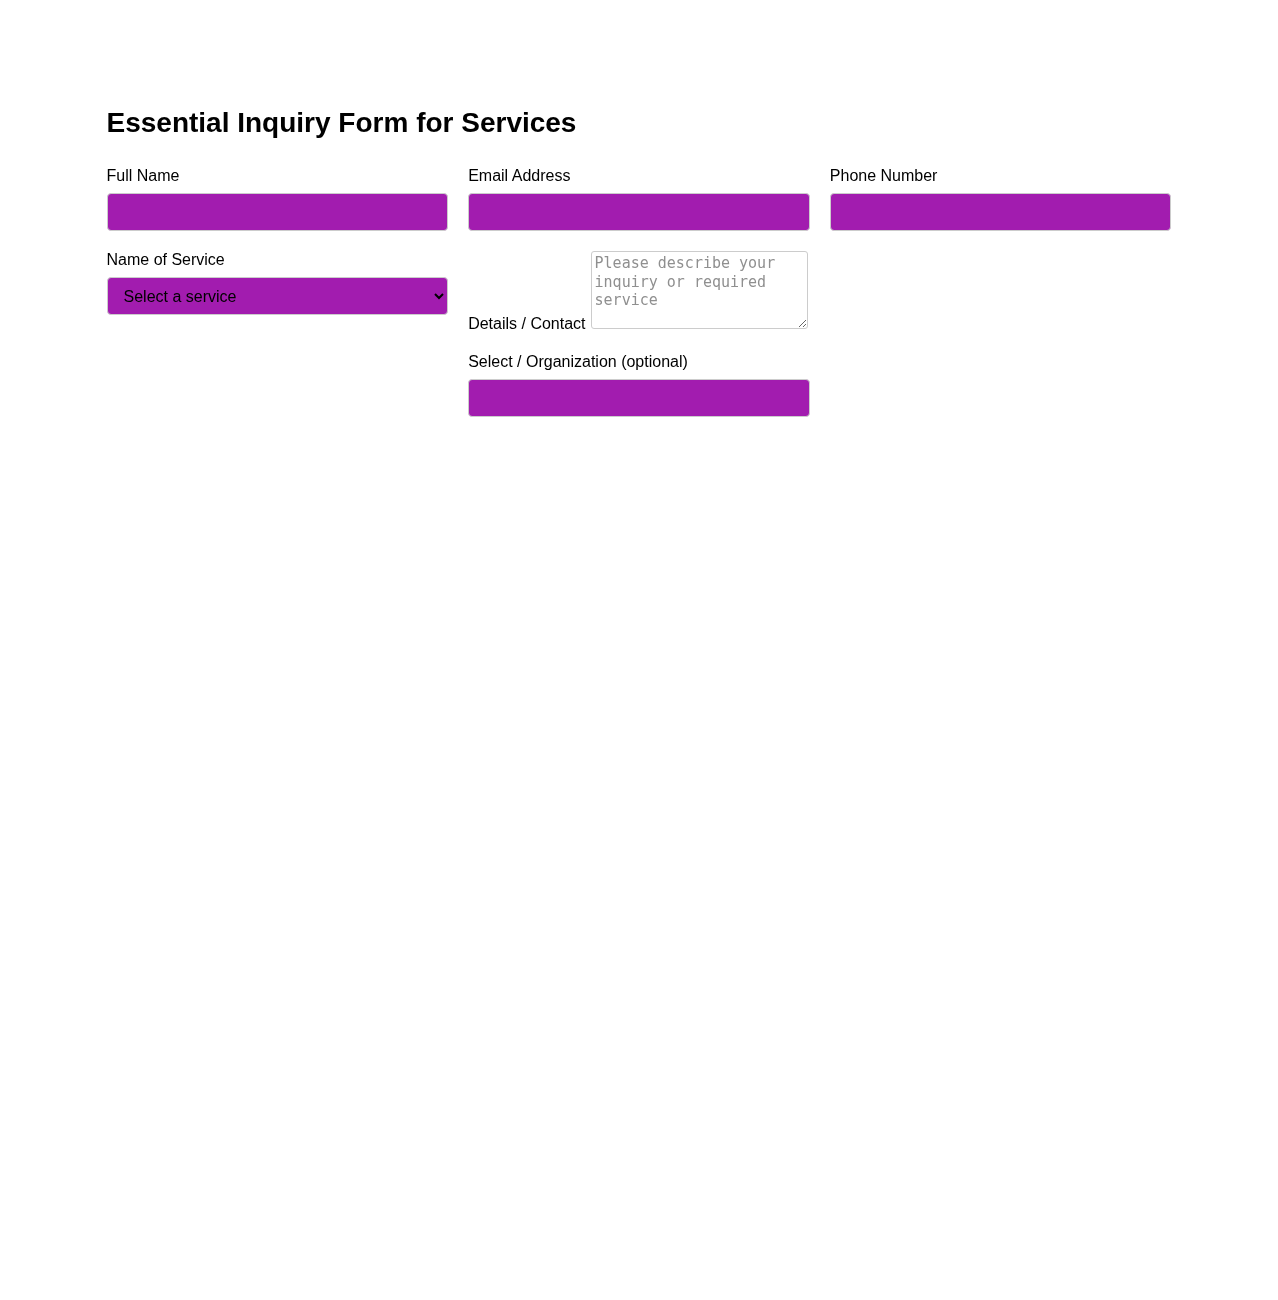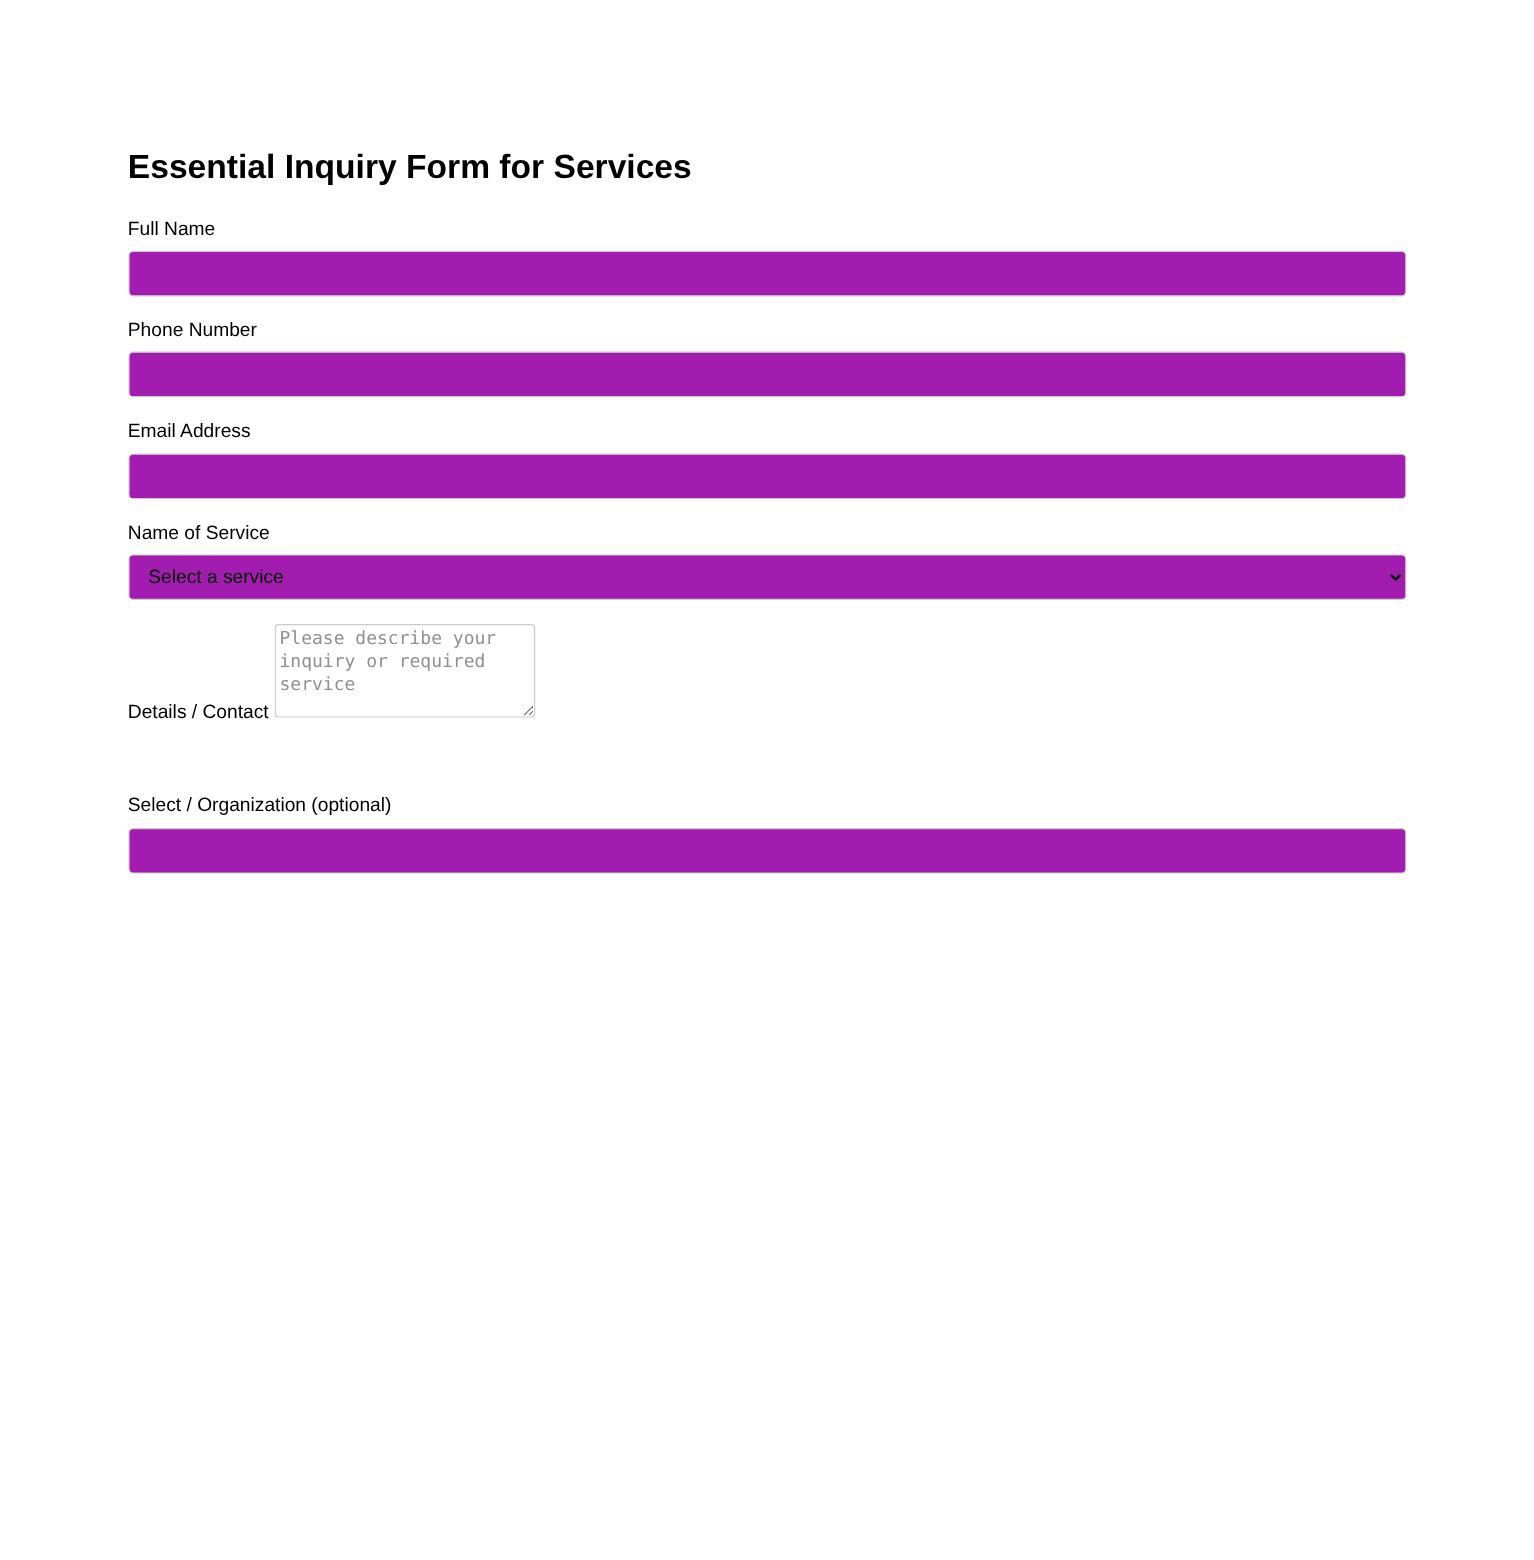--- a/index.html
+++ b/index.html
@@ -10,33 +10,33 @@
     font-family: "Liberation Sans", sans-serif;
     color: #000000;
   }
   body {
     width: 1278px;
     height: 1300px;
     overflow: hidden;
   }
   .container {
     width: 1065px;
-    margin: 16px auto;
+    margin: 0 auto;
     padding-top: 106px;
   }
   h1.page-title {
     font-size: 28px;
     line-height: 1.2;
     font-weight: bold;
     margin: 0 0 27px 0;
     color: #000000;
   }
   form.inquiry-form {
     display: grid;
-    grid-template-columns: 1fr;
+    grid-template-columns: 1fr 1fr 1fr;
     column-gap: 19px;
     row-gap: 20px;
     gap: 20px;
   }
   .field { }
   .field > label.block-label {
     display: block;
     font-size: 16px;
     line-height: 1.15;
     margin-bottom: 8px;
@@ -92,26 +92,26 @@
   <h1 class="page-title">Essential Inquiry Form for Services</h1>
 
   <form class="inquiry-form">
 
     <div class="field">
       <label class="block-label">Full Name</label>
       <input type="text" class="text-input" value="" style="">
     </div>
 
     <div class="field">
-      <label class="block-label">Phone Number</label>
+      <label class="block-label">Email Address</label>
       <input type="text" class="text-input" value="" style="">
     </div>
 
     <div class="field">
-      <label class="block-label">Email Address</label>
+      <label class="block-label">Phone Number</label>
       <input type="text" class="text-input" value="" style="">
     </div>
 
     <div class="field">
       <label class="block-label">Name of Service</label>
       <select class="select-input">
         <option>Select a service</option>
       </select>
     </div>
 

